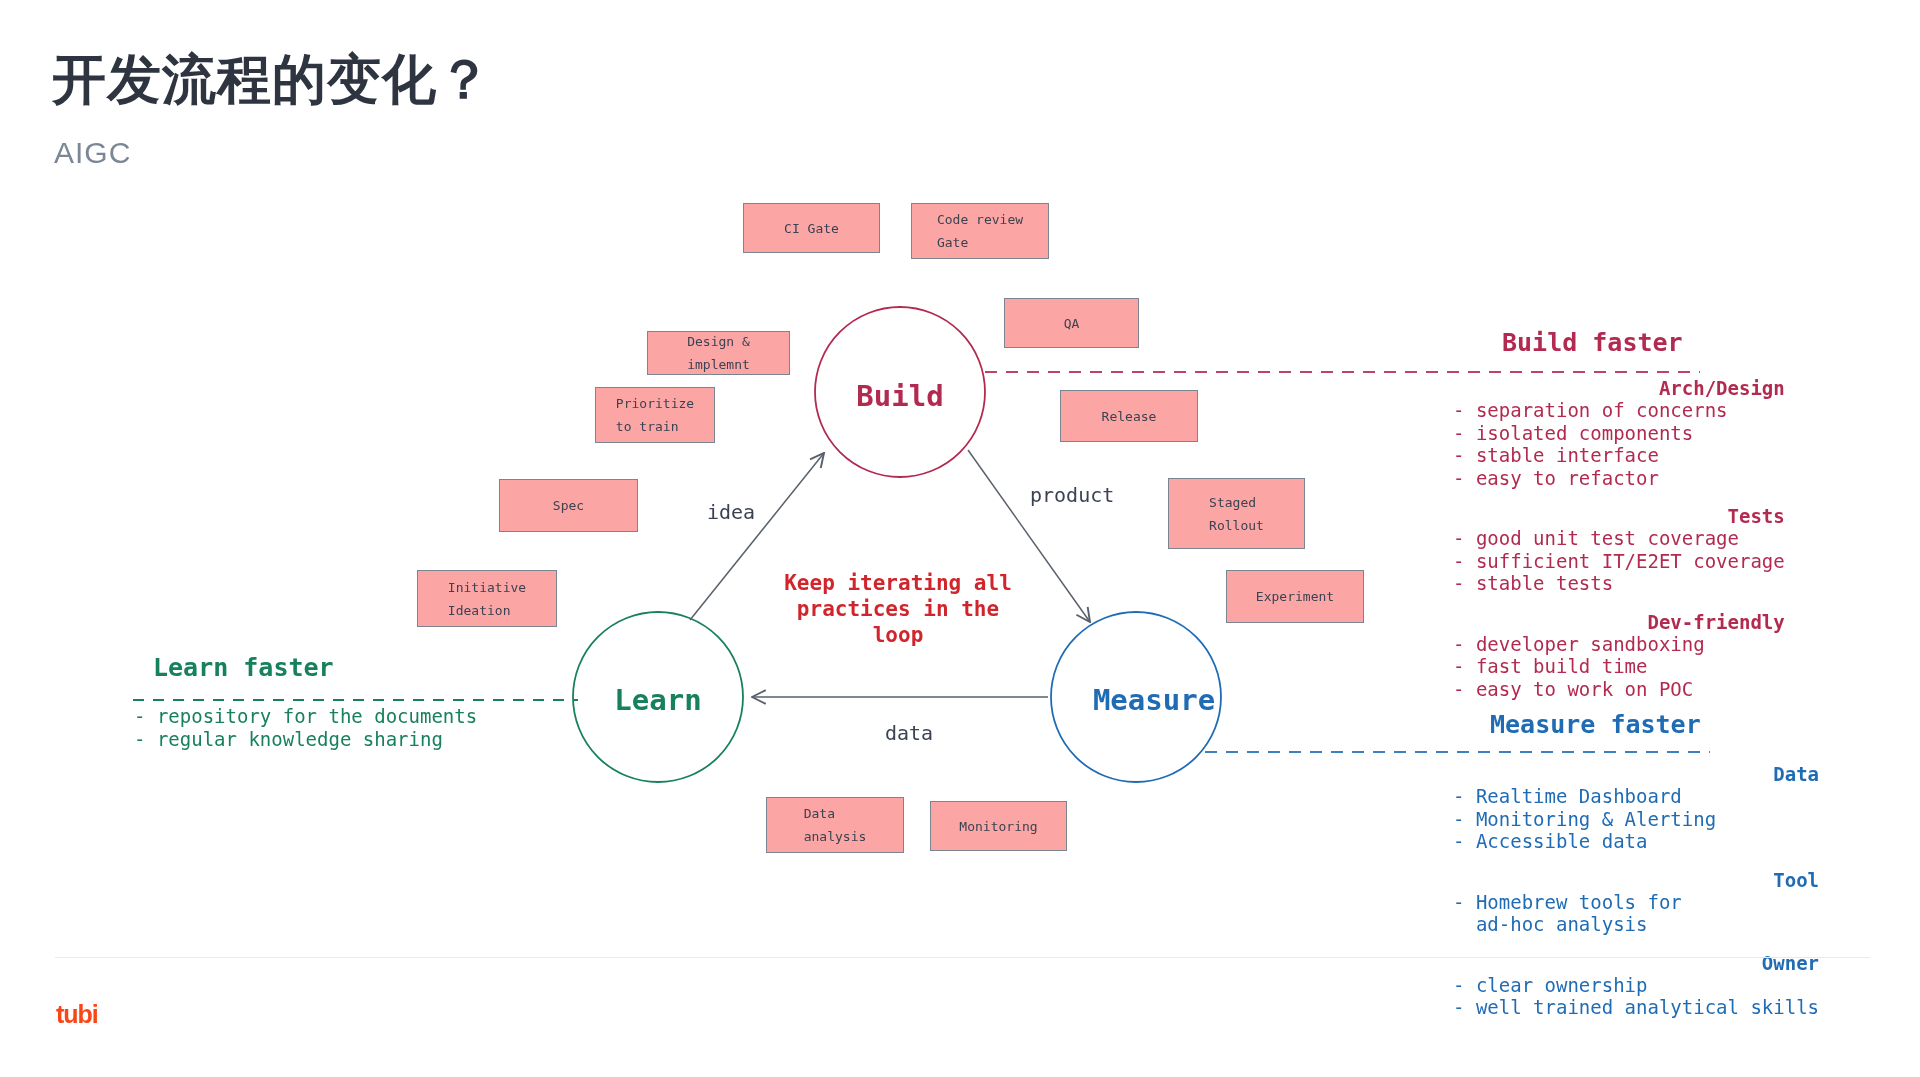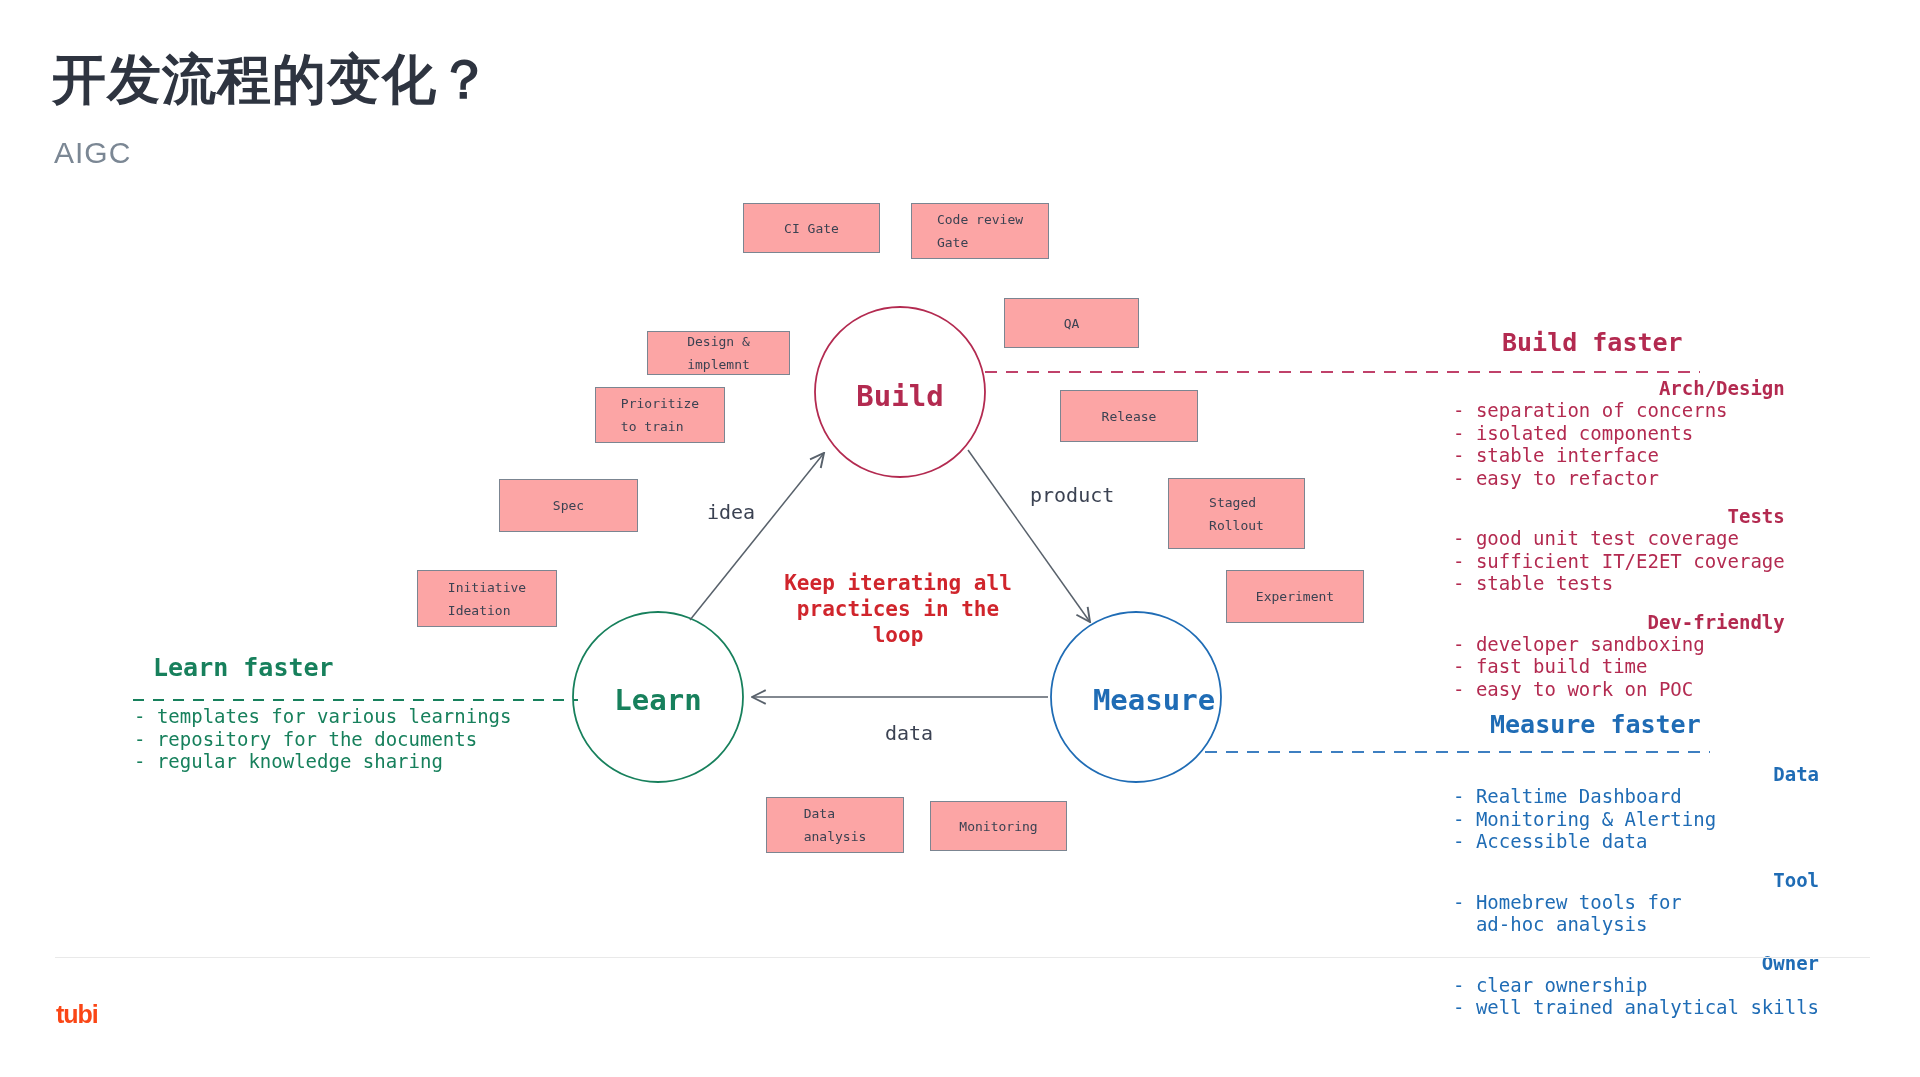--- a/index.html
+++ b/index.html
@@ -195,21 +195,21 @@
 <div class="mbox" style="left:743px;  top:203px; width:137px; height:50px;">CI Gate</div>
 
 <div class="mbox" style="left:911px;  top:203px; width:138px; height:56px;">Code review
 Gate</div>
 
 <div class="mbox" style="left:647px;  top:295px; width:143px; height:44px;margin-top:36px;">Design &amp;
 implemnt</div>
 
 <div class="mbox" style="left:1004px; top:298px; width:135px; height:50px;">QA</div>
 
-<div class="mbox" style="left:595px;  top:387px; width:130px; height:56px;">Prioritize
+<div class="mbox" style="left:595px;  top:387px; width:120px; height:56px;">Prioritize
 to train</div>
 
 <div class="mbox" style="left:1060px; top:390px; width:138px; height:52px;">Release</div>
 
 <div class="mbox" style="left:499px;  top:479px; width:139px; height:53px;">Spec</div>
 
 <div class="mbox" style="left:1168px; top:478px; width:137px; height:71px;">Staged
 Rollout</div>
 
 <div class="mbox" style="left:417px;  top:570px; width:140px; height:57px;">Initiative
@@ -239,21 +239,20 @@
     <div class="group-title">Dev-friendly</div>
     <div class="bullet">- developer sandboxing</div>
     <div class="bullet">- fast build time</div>
     <div class="bullet">- easy to work on POC</div>
   </div>
 </div>
 
 <div class="panel panel-learn">
   <div class="panel-heading" id="panel-learn-heading">Learn faster</div>
   <div id="panel-learn-body">
-    <div class="bullet">- templates for various learnings</div>
     <div class="bullet">- repository for the documents</div>
 
     <div class="bullet">- regular knowledge sharing</div>
   </div>
 </div>
 
 <div class="panel panel-measure">
   <div class="panel-heading" id="panel-measure-heading">Measure faster</div>
   <div id="panel-measure-body">
     <div class="group-title first">Data</div>

